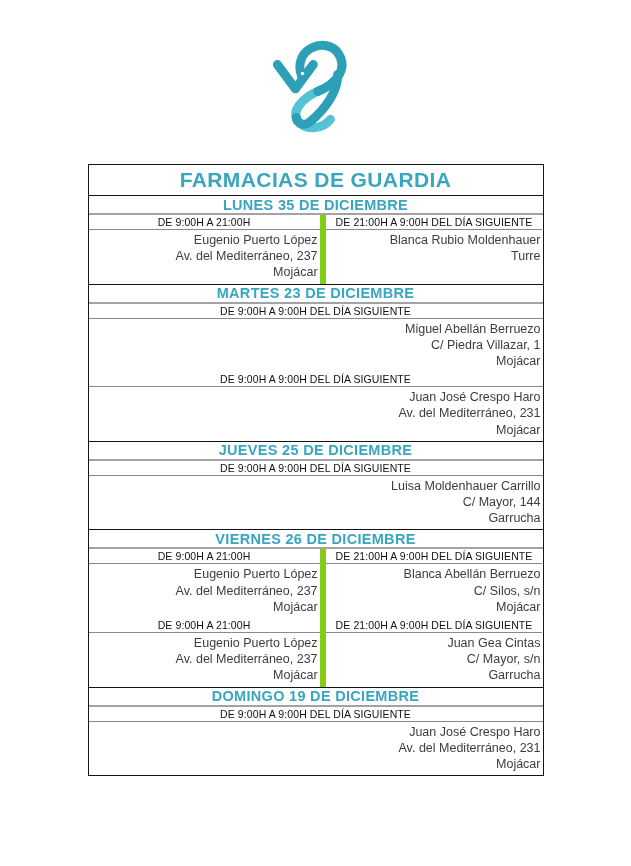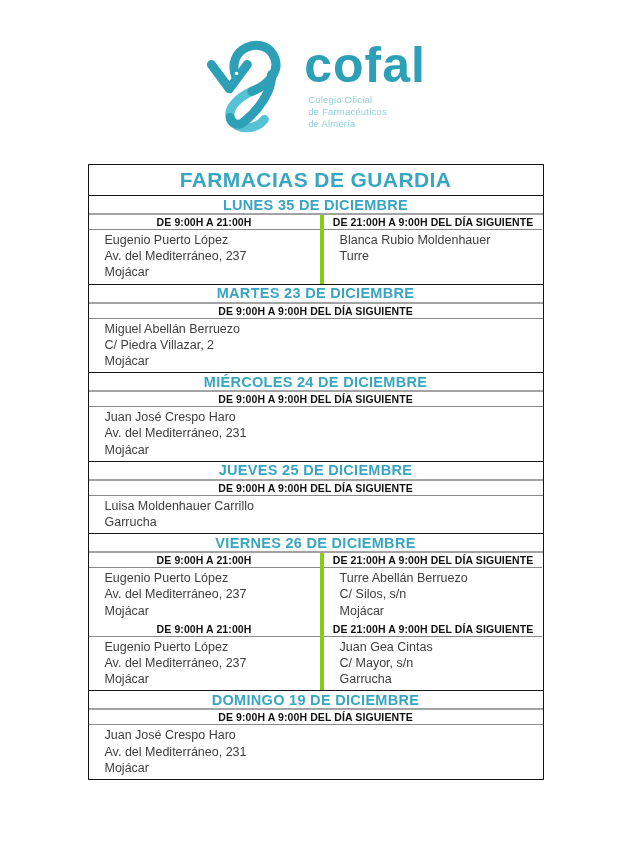--- a/index.html
+++ b/index.html
@@ -61,34 +61,34 @@
     height:17px;
     display:flex;align-items:center;justify-content:center;
     font-size:14.5px;
     font-weight:700;
     letter-spacing:.3px;
     color:var(--accent,#38a6c0);
   }
   .day-body{display:grid;grid-template-columns:1fr;}
   .day-body.two-cols{grid-template-columns:50.9% 49.1%;}
   .slot-col{min-width:0;}
-  .slot-col + .slot-col{border-left:4px solid #84cc16;}
+  .slot-col + .slot-col{border-left:6px solid #84cc16;}
   .time-cell{
     height:14px;
     border-bottom:1px solid #8a8a8a;
     display:flex;align-items:center;justify-content:center;
     font-size:10.5px;
-    font-weight:700;
+    font-weight:400;
     letter-spacing:.1px;
     color:#111;
     white-space:nowrap;
   }
   .pharm-cell{
-    padding:2px 2px 3px 16px;
-    text-align:left;
+    padding:2px 2px 3px 6px;
+    text-align:right;
     font-size:12.5px;
     line-height:16.2px;
     color:#3d3d3d;
   }
 </style>
 </head>
 <body>
 
 <div class="page">
 
@@ -98,28 +98,20 @@
       <path d="M7 34 L27 61 L47 34" fill="none" stroke="#2d9fb6" stroke-width="10" stroke-linecap="round" stroke-linejoin="round"></path>
 
       <path d="M56 62 C34 71 22 86 30 97 C38 108 58 106 66 95" fill="none" stroke="#55c3d4" stroke-width="10" stroke-linecap="round"></path>
 
       <path d="M74 45 C75 63 60 84 43 98 C37 103 29 100 28 93" fill="none" stroke="#2d9fb6" stroke-width="10" stroke-linecap="round"></path>
 
       <path d="M34 47 C23 16 62 2 75 22 C86 39 72 56 52 64" fill="none" stroke="#2d9fb6" stroke-width="10" stroke-linecap="round"></path>
 
       <circle cx="35" cy="44" r="2" fill="#ffffff"></circle>
     </svg>
-    <div class="logo-textblock">
-      <div class="brand">cofal</div>
-      <div class="tagline">
-        <div>Colegio Oficial</div>
-        <div>de Farmacéuticos</div>
-        <div>de Almería</div>
-      </div>
-    </div>
   </header>
 
   <div class="gtable">
     <div class="title-row">FARMACIAS DE GUARDIA</div>
     <div id="days">
         <div class="day-title">LUNES 35 DE DICIEMBRE</div>
         <div class="day-body two-cols">
           <div class="slot-col">
             <div class="time-cell">DE 9:00H A 21:00H</div>
             <div class="pharm-cell">
@@ -135,60 +127,60 @@
               <div>Turre</div>
             </div>
           </div>
         </div>
         <div class="day-title">MARTES 23 DE DICIEMBRE</div>
         <div class="day-body">
           <div class="slot-col">
             <div class="time-cell">DE 9:00H A 9:00H DEL DÍA SIGUIENTE</div>
             <div class="pharm-cell">
               <div>Miguel Abellán Berruezo</div>
-              <div>C/ Piedra Villazar, 2</div>
-              <div>Mojácar</div>
-            </div>
-          </div>
-        </div>
-        <div class="day-title">MIÉRCOLES 24 DE DICIEMBRE</div>
+              <div>C/ Piedra Villazar, 1</div>
+              <div>Mojácar</div>
+            </div>
+          </div>
+        </div>
         <div class="day-body">
           <div class="slot-col">
             <div class="time-cell">DE 9:00H A 9:00H DEL DÍA SIGUIENTE</div>
             <div class="pharm-cell">
               <div>Juan José Crespo Haro</div>
               <div>Av. del Mediterráneo, 231</div>
               <div>Mojácar</div>
             </div>
           </div>
         </div>
         <div class="day-title">JUEVES 25 DE DICIEMBRE</div>
         <div class="day-body">
           <div class="slot-col">
             <div class="time-cell">DE 9:00H A 9:00H DEL DÍA SIGUIENTE</div>
             <div class="pharm-cell">
               <div>Luisa Moldenhauer Carrillo</div>
+              <div>C/ Mayor, 144</div>
               <div>Garrucha</div>
             </div>
           </div>
         </div>
         <div class="day-title">VIERNES 26 DE DICIEMBRE</div>
         <div class="day-body two-cols">
           <div class="slot-col">
             <div class="time-cell">DE 9:00H A 21:00H</div>
             <div class="pharm-cell">
               <div>Eugenio Puerto López</div>
               <div>Av. del Mediterráneo, 237</div>
               <div>Mojácar</div>
             </div>
           </div>
           <div class="slot-col">
             <div class="time-cell">DE 21:00H A 9:00H DEL DÍA SIGUIENTE</div>
             <div class="pharm-cell">
-              <div>Turre Abellán Berruezo</div>
+              <div>Blanca Abellán Berruezo</div>
               <div>C/ Silos, s/n</div>
               <div>Mojácar</div>
             </div>
           </div>
         </div>
         <div class="day-body two-cols">
           <div class="slot-col">
             <div class="time-cell">DE 9:00H A 21:00H</div>
             <div class="pharm-cell">
               <div>Eugenio Puerto López</div>

